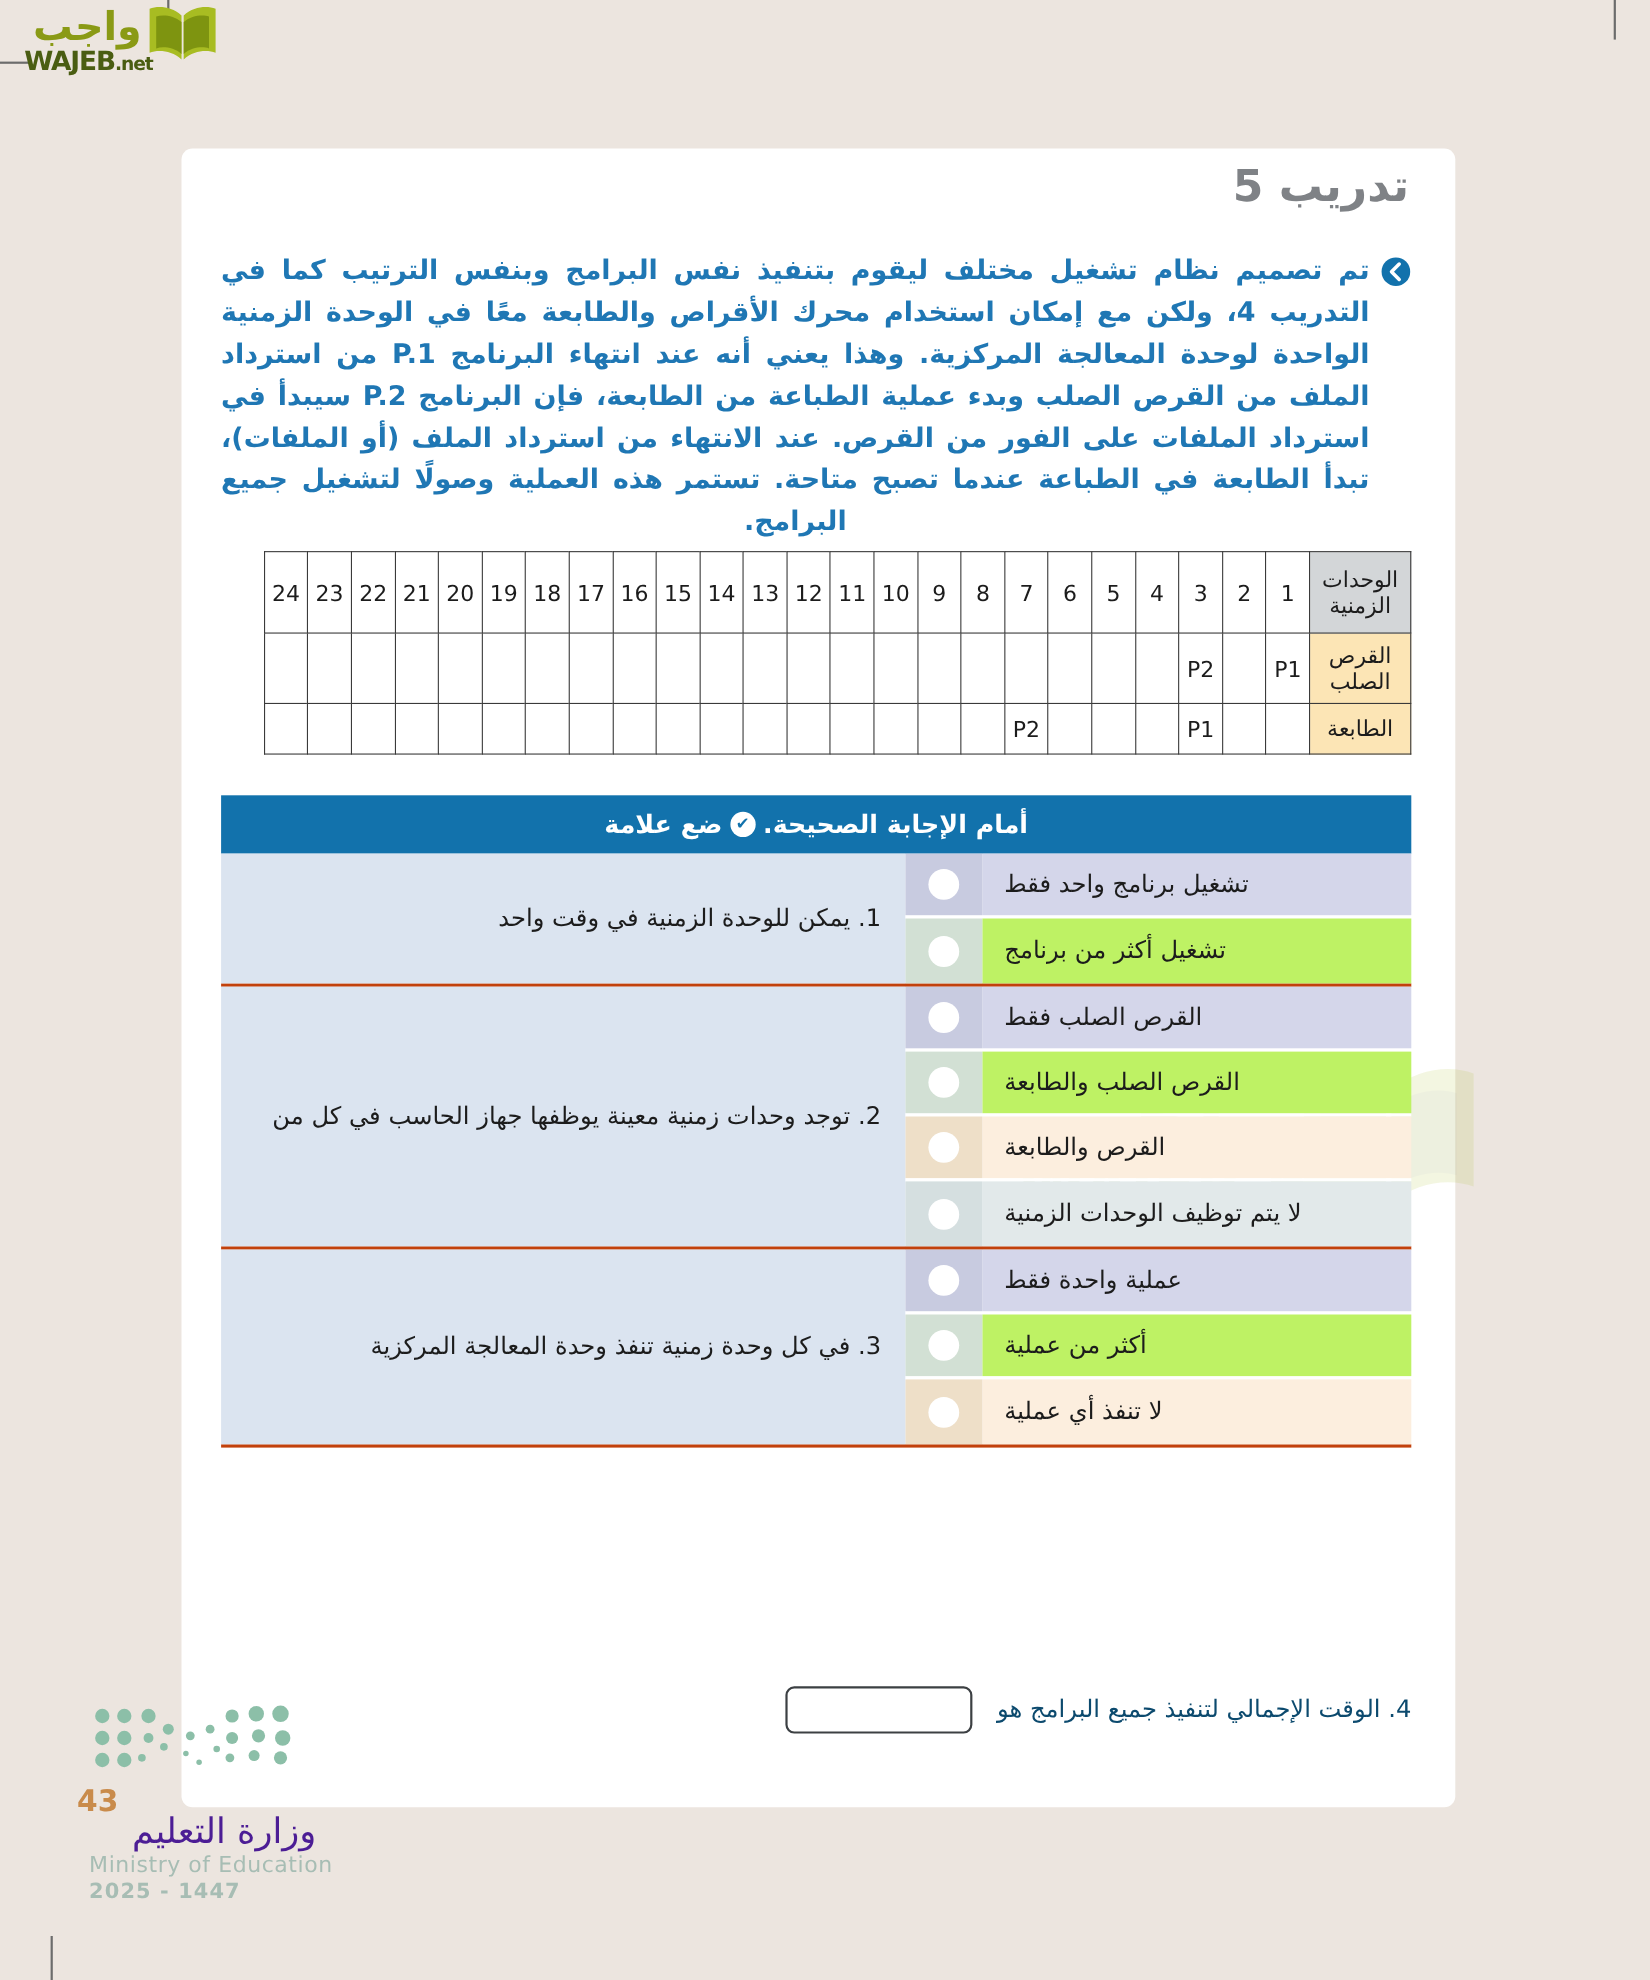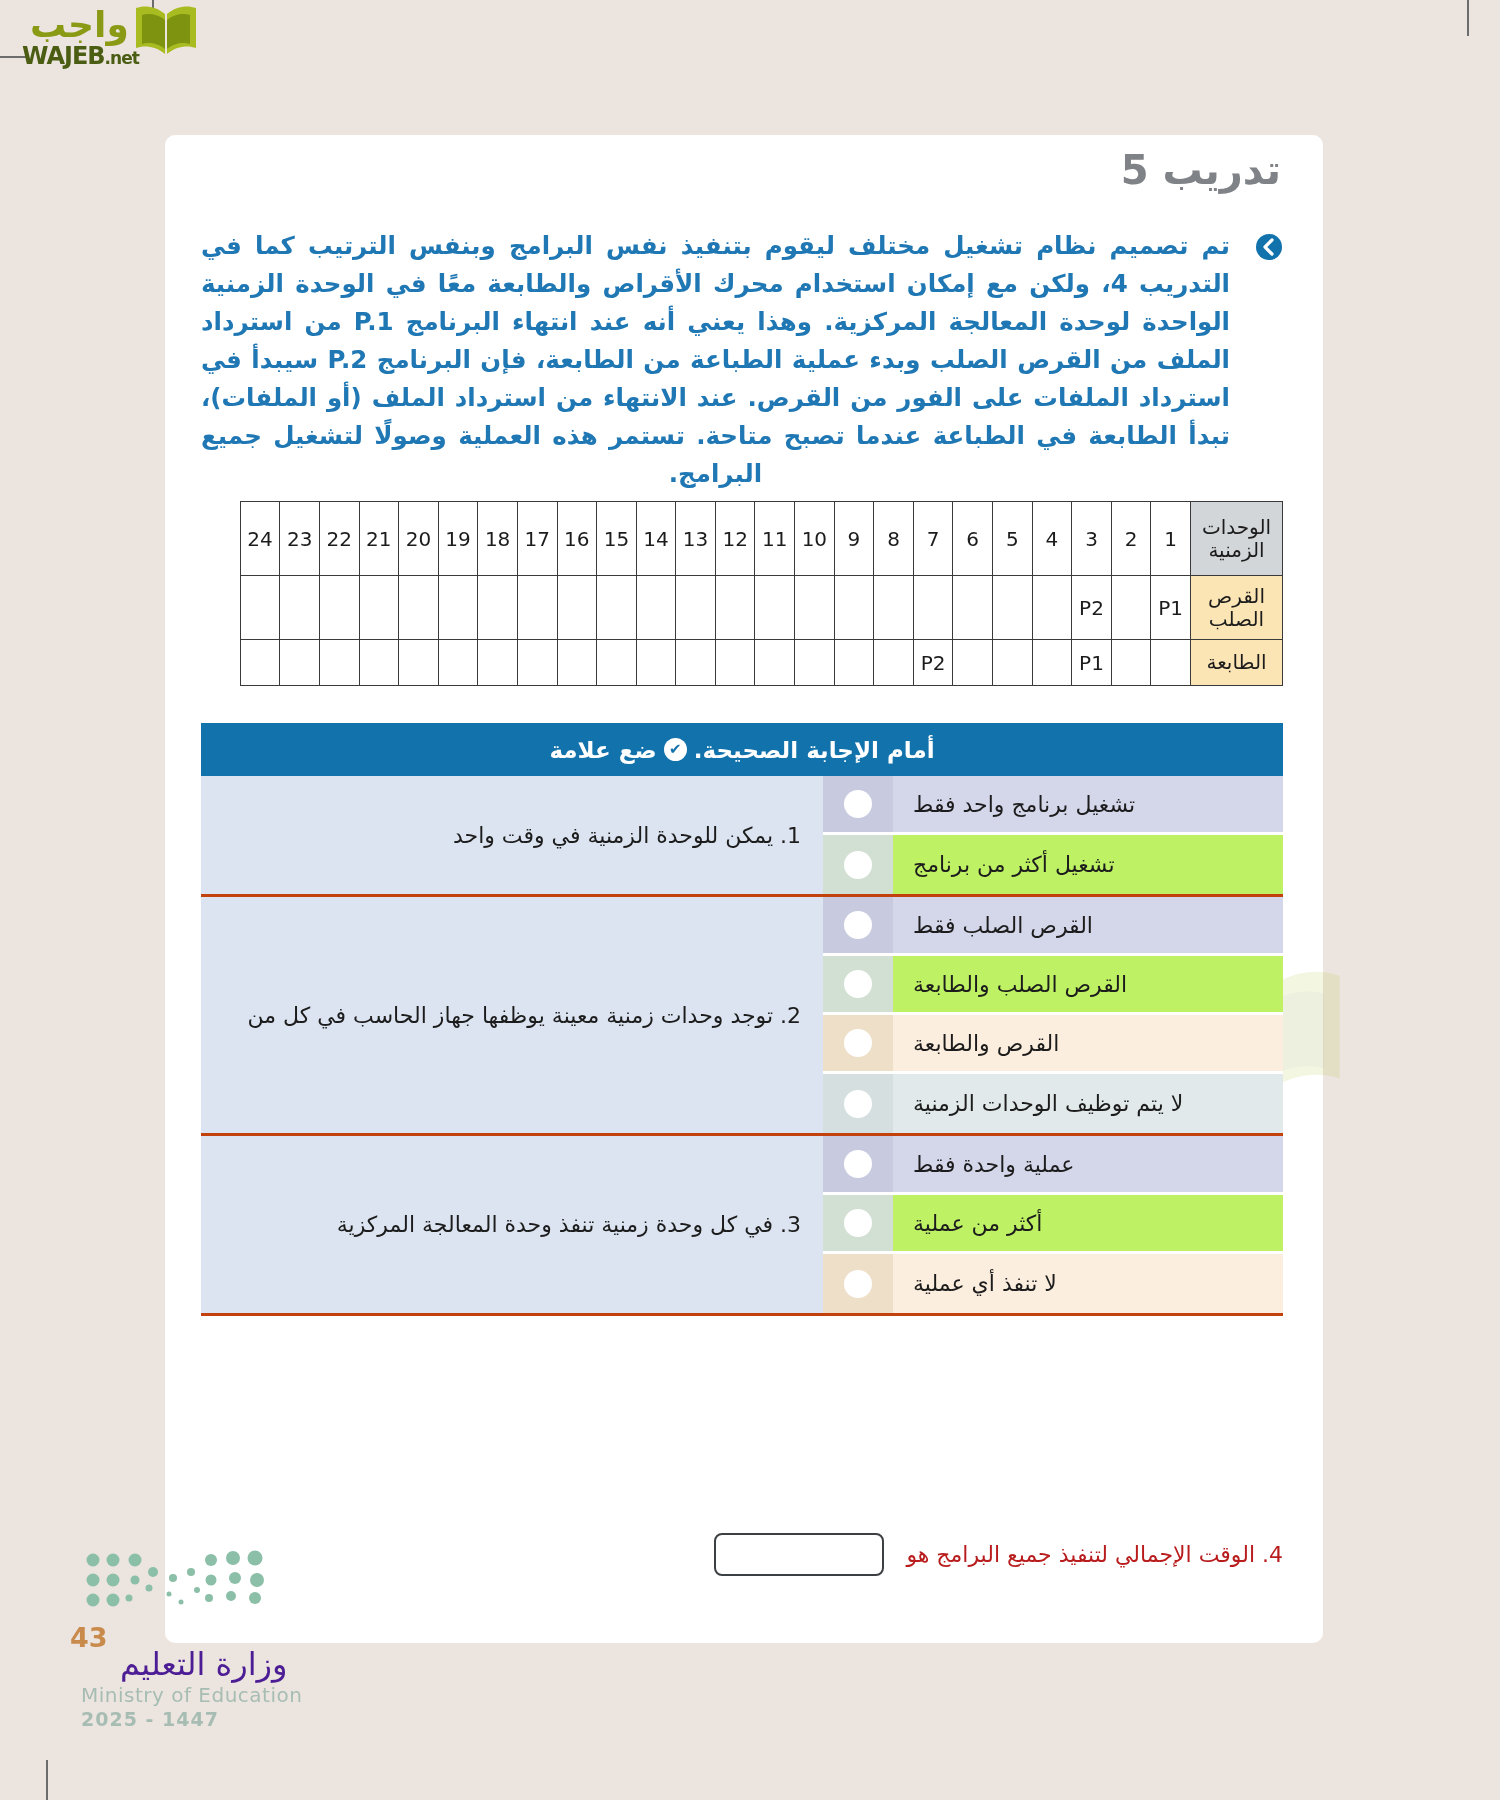--- a/index.html
+++ b/index.html
@@ -103,21 +103,21 @@
     font-family: "DejaVu Sans", "Liberation Sans", sans-serif;
   }
 
   
   .intro-block {
     position: absolute;
     right: 40px; top: 92px;
     width: 1082px;
     direction: rtl;
     display: flex;
-    gap: 25px;
+    gap: 10px;
     align-items: flex-start;
   }
   .chev-icon {
     flex: 0 0 auto;
     margin-top: 6px;
   }
   .intro-text {
     font-size: 24.5px;
     line-height: 1.55;
     font-weight: bold;
@@ -278,21 +278,21 @@
   .q4 {
     position: absolute;
     right: 40px; top: 1398px;
     display: flex;
     align-items: center;
     direction: rtl;
     gap: 22px;
   }
   .q4-text {
     font-size: 22px;
-    color: #b91c1c;
+    color: #0c4a6e;
   }
   .q4-box {
     width: 170px; height: 43px;
     border: 2px solid #3c4043;
     border-radius: 8px;
     background: #ffffff;
   }
 
   
   .moe {

